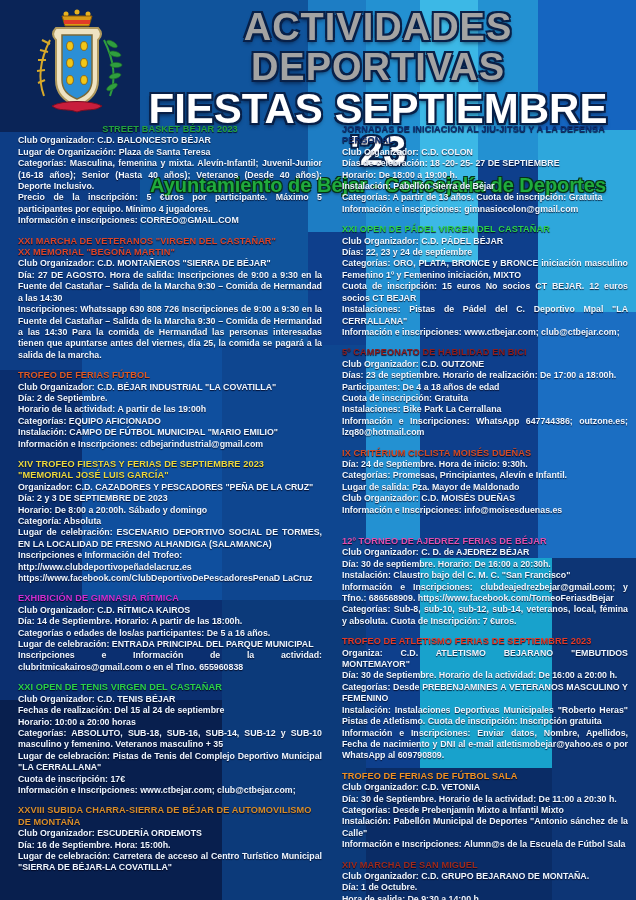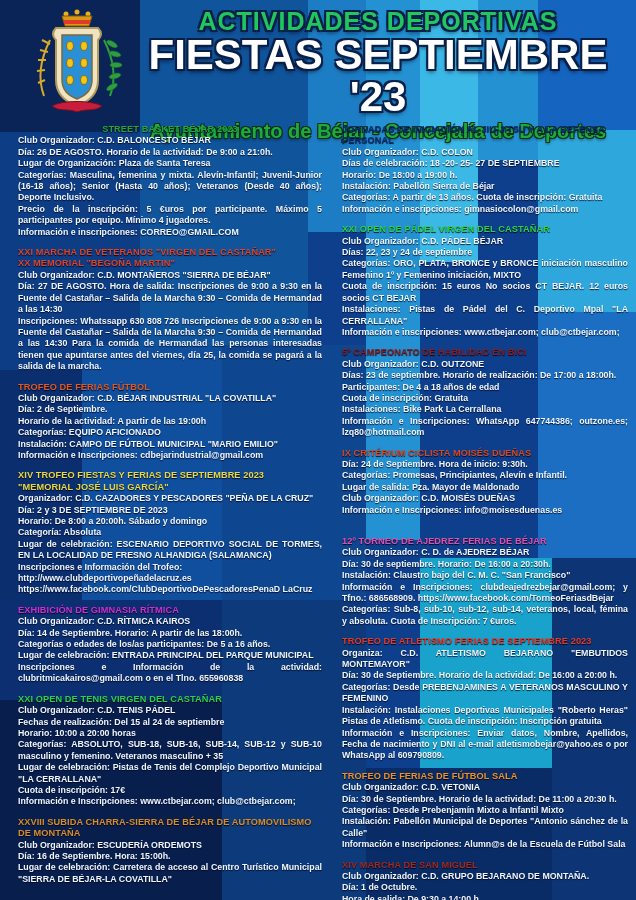--- a/index.html
+++ b/index.html
@@ -31,22 +31,22 @@
   .b18{left:222px;top:345px;width:144px;height:255px;background:#0e4690;}
   .b19{left:0;top:600px;width:222px;height:100px;background:#0b2f70;}
 
   .content{position:relative;z-index:1;}
 
   
   .header{position:absolute;left:0;top:0;width:636px;height:122px;}
   .crest{position:absolute;left:28px;top:8px;width:98px;height:112px;}
   .titles{position:absolute;left:128px;top:8px;width:500px;text-align:center;}
   .t1{
-    font-size:25px;font-weight:bold;letter-spacing:1px;line-height:1.05;
-    color:#22c55e;
+    font-size:38px;font-weight:bold;letter-spacing:1px;line-height:1.05;
+    color:#a3a3a3;
     text-shadow:-2px -2px 0 #082048,2px -2px 0 #082048,-2px 2px 0 #082048,2px 2px 0 #082048,0 3px 4px rgba(0,0,20,.6);
   }
   .t2{
     font-size:42px;font-weight:bold;letter-spacing:0px;line-height:1.0;
     color:#ffffff;
     text-shadow:-2px -2px 0 #082048,2px -2px 0 #082048,-2px 2px 0 #082048,2px 2px 0 #082048,0 3px 4px rgba(0,0,20,.6);
   }
   .t3{
     font-size:20px;font-weight:bold;line-height:1.1;margin-top:2px;
     color:#1fab3c;
@@ -143,21 +143,20 @@
     </div>
   </div>
 
   <div class="cols">
     <div class="col col-left" id="col-left">
         <div class="section">
           <div class="sec-title" style="color: rgb(35, 163, 63); text-align: center;">
             <div>STREET BASKET BÉJAR 2023</div>
           </div>
           <p class="sec-line">Club Organizador: C.D. BALONCESTO BÉJAR</p>
-          <p class="sec-line">Día: 26 DE AGOSTO. Horario de la actividad: De 9:00 a 21:0h.</p>
           <p class="sec-line">Lugar de Organización: Plaza de Santa Teresa</p>
           <p class="sec-line">Categorías: Masculina, femenina y mixta. Alevín-Infantil; Juvenil-Junior (16-18 años); Senior (Hasta 40 años); Veteranos (Desde 40 años); Deporte Inclusivo.</p>
           <p class="sec-line">Precio de la inscripción: 5 €uros por participante. Máximo 5 participantes por equipo. Mínimo 4 jugadores.</p>
           <p class="sec-line">Información e inscripciones: CORREO@GMAIL.COM</p>
         </div>
         <div class="section">
           <div class="sec-title" style="color: rgb(217, 69, 43);">
             <div>XXI MARCHA DE VETERANOS "VIRGEN DEL CASTAÑAR"</div>
             <div>XX MEMORIAL "BEGOÑA MARTIN"</div>
           </div>
@@ -197,21 +196,21 @@
           <p class="sec-line">Club Organizador: C.D. RÍTMICA KAIROS</p>
           <p class="sec-line">Día: 14 de Septiembre. Horario: A partir de las 18:00h.</p>
           <p class="sec-line">Categorías o edades de los/as participantes: De 5 a 16 años.</p>
           <p class="sec-line">Lugar de celebración: ENTRADA PRINCIPAL DEL PARQUE MUNICIPAL</p>
           <p class="sec-line">Inscripciones e Información de la actividad: clubritmicakairos@gmail.com o en el Tlno. 655960838</p>
         </div>
         <div class="section">
           <div class="sec-title" style="color: rgb(43, 209, 74);">
             <div>XXI OPEN DE TENIS VIRGEN DEL CASTAÑAR</div>
           </div>
-          <p class="sec-line">Club Organizador: C.D. TENIS PÁDEL</p>
+          <p class="sec-line">Club Organizador: C.D. TENIS BÉJAR</p>
           <p class="sec-line">Fechas de realización: Del 15 al 24 de septiembre</p>
           <p class="sec-line">Horario: 10:00 a 20:00 horas</p>
           <p class="sec-line">Categorías: ABSOLUTO, SUB-18, SUB-16, SUB-14, SUB-12 y SUB-10 masculino y femenino. Veteranos masculino + 35</p>
           <p class="sec-line">Lugar de celebración: Pistas de Tenis del Complejo Deportivo Municipal "LA CERRALLANA"</p>
           <p class="sec-line">Cuota de inscripción: 17€</p>
           <p class="sec-line">Información e Inscripciones: www.ctbejar.com; club@ctbejar.com;</p>
         </div>
         <div class="section">
           <div class="sec-title" style="color: rgb(215, 141, 42);">
             <div>XXVIII SUBIDA CHARRA-SIERRA DE BÉJAR DE AUTOMOVILISMO DE MONTAÑA</div>

